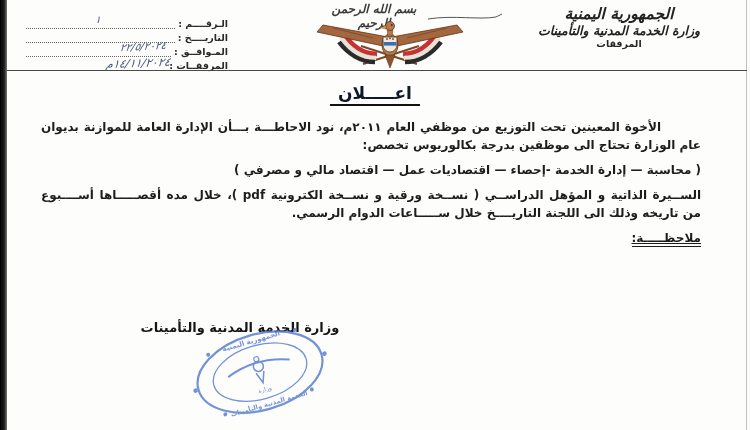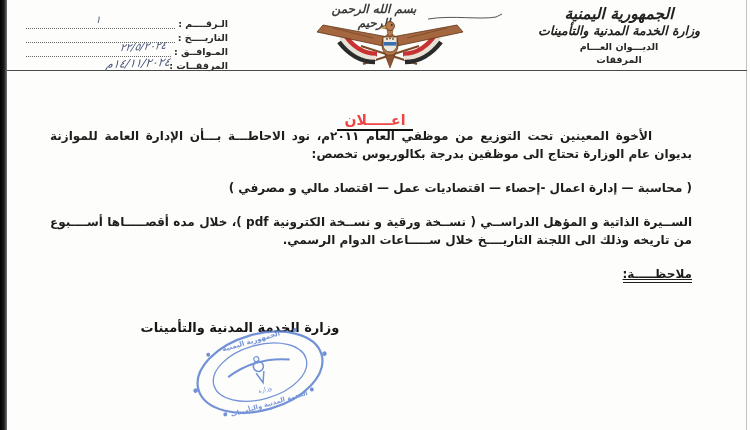--- a/index.html
+++ b/index.html
@@ -35,27 +35,27 @@
   .org-block{position:absolute;top:5px;right:12px;width:238px;text-align:center;direction:rtl;line-height:1.15;}
   .org-country{font-family:"DejaVu Serif",serif;font-style:italic;font-weight:bold;font-size:15.5px;color:#222;}
   .org-ministry{font-family:"DejaVu Serif",serif;font-style:italic;font-weight:bold;font-size:12.5px;color:#222;margin-top:1px;}
   .org-sub{font-size:9.5px;font-weight:bold;color:#262626;letter-spacing:.5px;line-height:1.3;}
   .org-sub.first{margin-top:3px;}
 
   .header-rule{position:absolute;top:70px;left:7px;width:740px;border-top:1.7px solid #4a4a4a;}
 
   
   .title-wrap{position:absolute;top:83px;left:0;width:100%;text-align:center;direction:rtl;}
-  .title{display:inline-block;font-size:14px;font-weight:bold;color:#ef4444;
-    border-bottom:2.5px solid #111;padding:0 8px 1px;letter-spacing:1px;margin-top:29px;}
+  .title{display:inline-block;font-size:17px;font-weight:bold;color:#0f172a;
+    border-bottom:2.5px solid #111;padding:0 8px 1px;letter-spacing:1px;}
 
   
   .doc-body{position:absolute;top:111px;left:34px;right:42px;direction:rtl;
     font-size:12px;font-weight:bold;color:#1d1d1d;line-height:1.5;text-align:justify;}
-  .doc-body p{margin:16px;}
+  .doc-body p{margin:7px;}
   .p-intro{text-indent:40px;margin-bottom:5px;}
   .p-spec{margin:3px 0 9px;text-align:right;}
   .p-apply{margin-bottom:9px;text-align:right;}
   .p-docs{margin-bottom:4px;}
   .p-notelab{margin:2px 0 3px;text-align:right;text-decoration:underline;}
   .note-label{border-bottom:1.5px solid #1d1d1d;padding-bottom:1px;}
   .p-notetext{text-indent:36px;}
 
   
   .signature{position:absolute;top:320px;left:90px;width:300px;text-align:center;direction:rtl;
@@ -136,33 +136,32 @@
       <rect x="68.6" y="25" width="12.8" height="3.6" fill="#3a6fb0"></rect>
       <circle cx="72" cy="22" r="0.9" fill="#7a4a28"></circle>
       <circle cx="75" cy="21.4" r="0.9" fill="#7a4a28"></circle>
       <circle cx="78" cy="22" r="0.9" fill="#7a4a28"></circle>
     </svg>
   </div>
 
   <div class="org-block">
     <div class="org-country">الجمهورية اليمنية</div>
     <div class="org-ministry">وزارة الخدمة المدنية والتأمينات</div>
-    <div class="org-sub first">الديـــوان العـــام</div>
     <div class="org-sub">المرفقات</div>
   </div>
 
   <div class="header-rule"></div>
 
   <div class="title-wrap">
     <span class="title">اعـــــلان</span>
   </div>
 
   <div class="doc-body">
     <p class="p-intro">الأخوة المعينين تحت التوزيع من موظفي العام ٢٠١١م، نود الاحاطـــة بـــأن الإدارة العامة للموازنة بديوان عام الوزارة تحتاج الى موظفين بدرجة بكالوريوس تخصص:</p>
-    <p class="p-spec">( محاسبة — إدارة اعمال -إحصاء — اقتصاديات عمل — اقتصاد مالي و مصرفي )</p>
+    <p class="p-spec">( محاسبة — إدارة الخدمة -إحصاء — اقتصاديات عمل — اقتصاد مالي و مصرفي )</p>
     <p class="p-docs">الســيرة الذاتية و المؤهل الدراســي ( نســخة ورقية و نســخة الكترونية pdf )، خلال مده أقصـــــاها أســــبوع من تاريخه وذلك الى اللجنة التاريــــخ خلال ســـــاعات الدوام الرسمي.</p>
     <p class="p-notelab">
       <span class="note-label">ملاحظـــــة:</span>
     </p>
   </div>
 
   <div class="signature">وزارة الخدمة المدنية والتأمينات</div>
 
   <div class="stamp">
     <svg width="155" height="92" viewBox="0 0 155 92">

